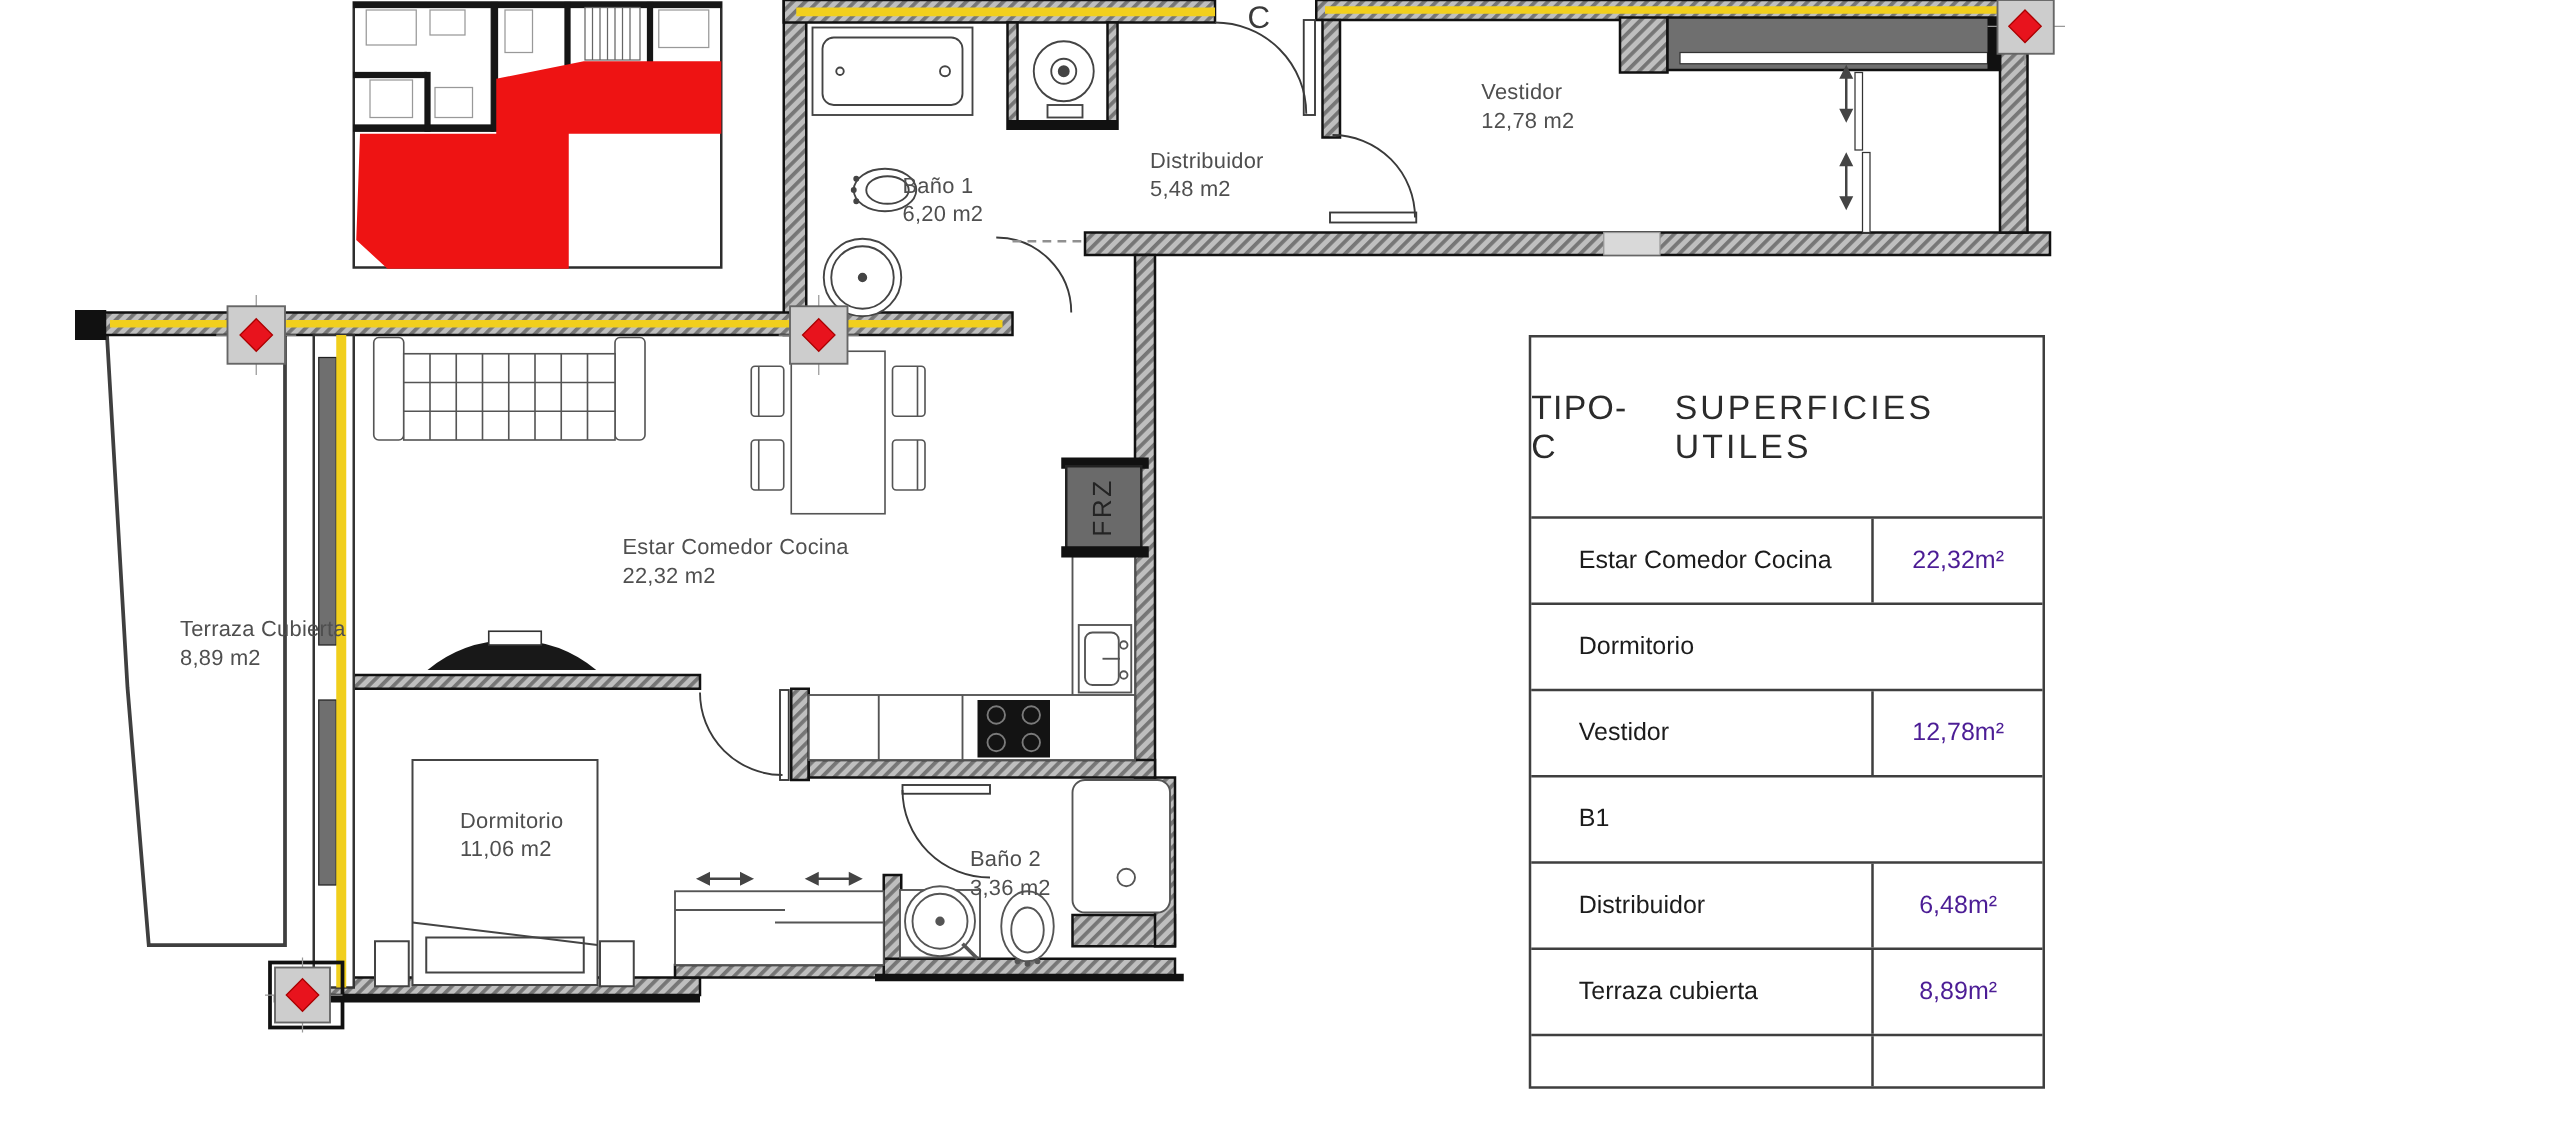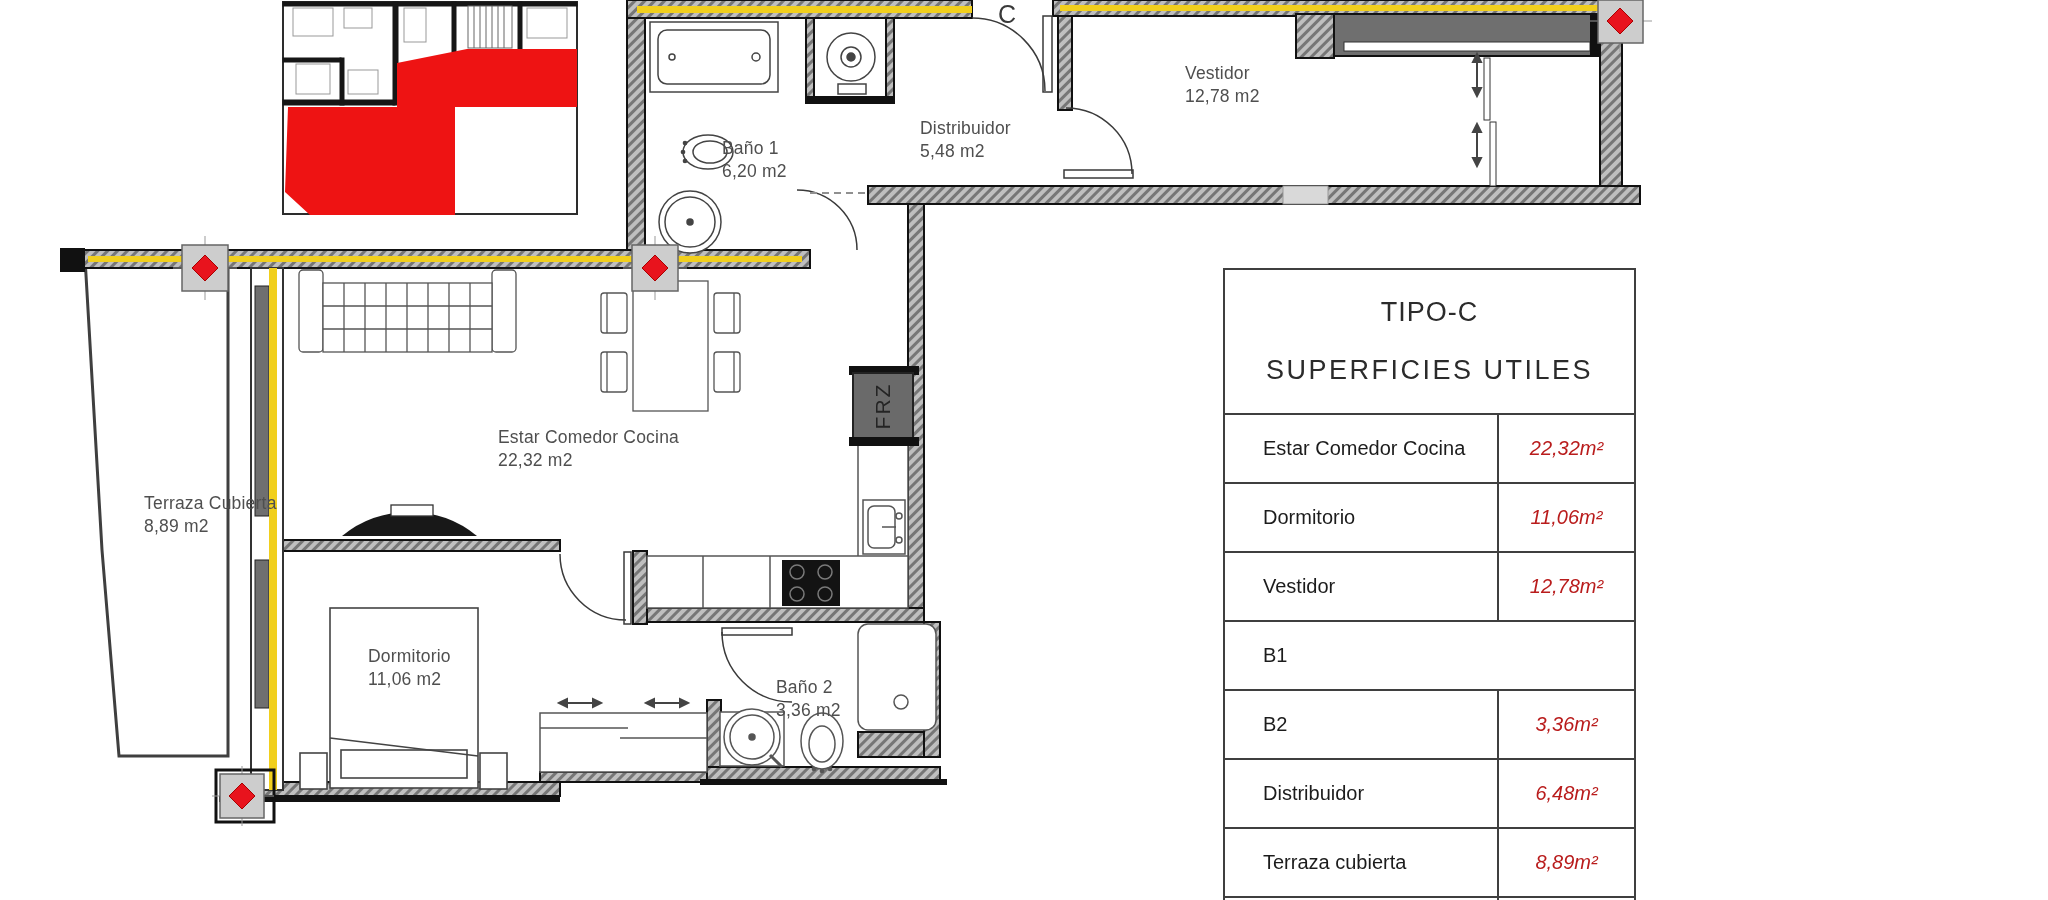--- a/index.html
+++ b/index.html
@@ -19,36 +19,36 @@
     position:absolute;left:853px;top:373px;width:60px;height:66px;
     display:flex;align-items:center;justify-content:center;
     transform:rotate(-90deg);color:#242424;font-size:21px;letter-spacing:2px;
   }
   
   .surface-table{
     position:absolute;left:1223px;top:268px;width:413px;
     background:#fff;border:2px solid #3f3f3f;box-sizing:border-box;
   }
   .t-header{
-    height:143px;display:flex;flex-direction:column;justify-content:center;
+    height:143px;display:flex;flex-direction:row;justify-content:center;
     align-items:center;gap:27px;border-bottom:2px solid #3f3f3f;
   }
   .t-title{font-size:27px;letter-spacing:1px;color:#2b2b2b;}
   .t-subtitle{font-size:27px;letter-spacing:2.5px;color:#2b2b2b;}
   .t-row{
     display:grid;grid-template-columns:272px 1fr;height:69px;
     border-bottom:2px solid #3f3f3f;box-sizing:border-box;
   }
   .t-row:last-child{border-bottom:none;height:40px;}
   .t-label{
     align-self:center;padding-left:38px;font-size:20px;color:#1c1c1c;
   }
   .t-value{
     border-left:2px solid #3f3f3f;display:flex;align-items:center;
-    justify-content:center;font-size:20px;color:#b91c1c;font-style:italic;
+    justify-content:center;font-size:20px;color:#4c1d95;
   }
 </style>
 </head>
 <body>
 
 <svg id="plan-svg" width="2048" height="900" viewBox="0 0 2048 900">
   <defs>
     <pattern id="hatch" width="7" height="7" patternUnits="userSpaceOnUse" patternTransform="rotate(45)">
       <rect width="7" height="7" fill="#bfbfbf"></rect>
       <rect width="3" height="7" fill="#767676"></rect>
@@ -355,34 +355,29 @@
   <div class="t-header">
     <div class="t-title">TIPO-C</div>
     <div class="t-subtitle">SUPERFICIES UTILES</div>
   </div>
   <div class="t-row">
     <div class="t-label">Estar Comedor Cocina</div>
     <div class="t-value">22,32m²</div>
   </div>
   <div class="t-row">
     <div class="t-label">Dormitorio</div>
-    <div class="t-value">11,06m²</div>
   </div>
   <div class="t-row">
     <div class="t-label">Vestidor</div>
     <div class="t-value">12,78m²</div>
   </div>
   <div class="t-row">
     <div class="t-label">B1</div>
   </div>
   <div class="t-row">
-    <div class="t-label">B2</div>
-    <div class="t-value">3,36m²</div>
-  </div>
-  <div class="t-row">
     <div class="t-label">Distribuidor</div>
     <div class="t-value">6,48m²</div>
   </div>
   <div class="t-row">
     <div class="t-label">Terraza cubierta</div>
     <div class="t-value">8,89m²</div>
   </div>
   <div class="t-row">
     <div class="t-label"></div>
     <div class="t-value"></div>

